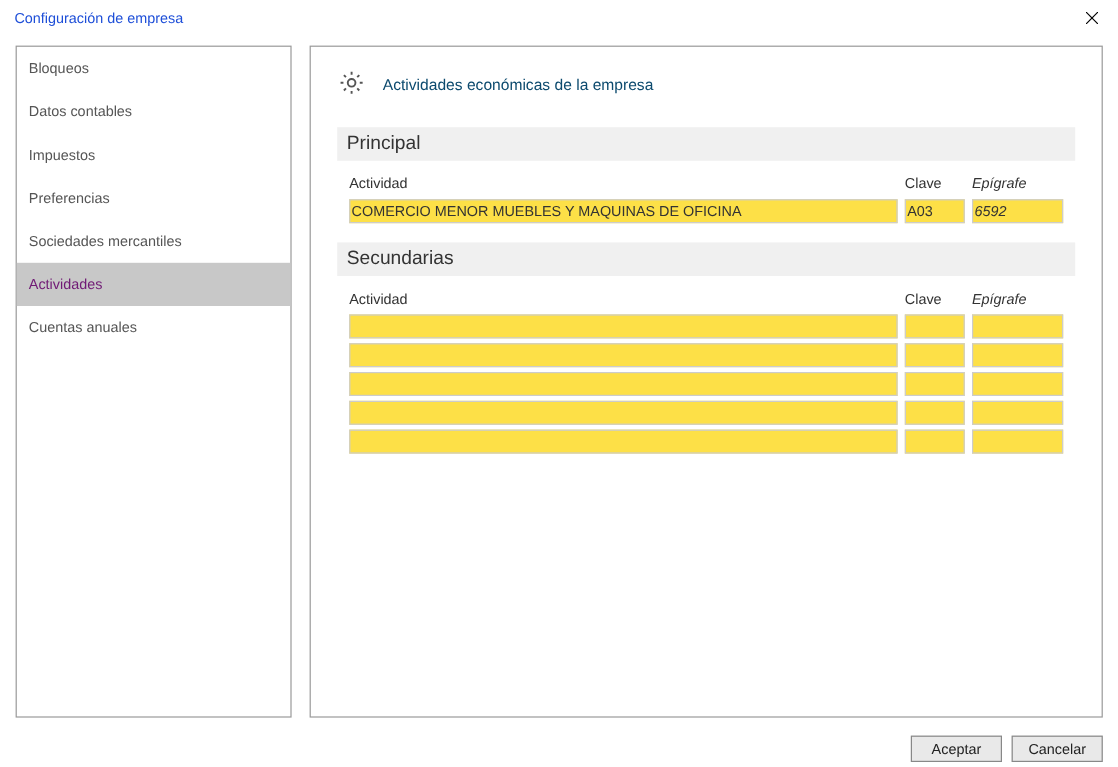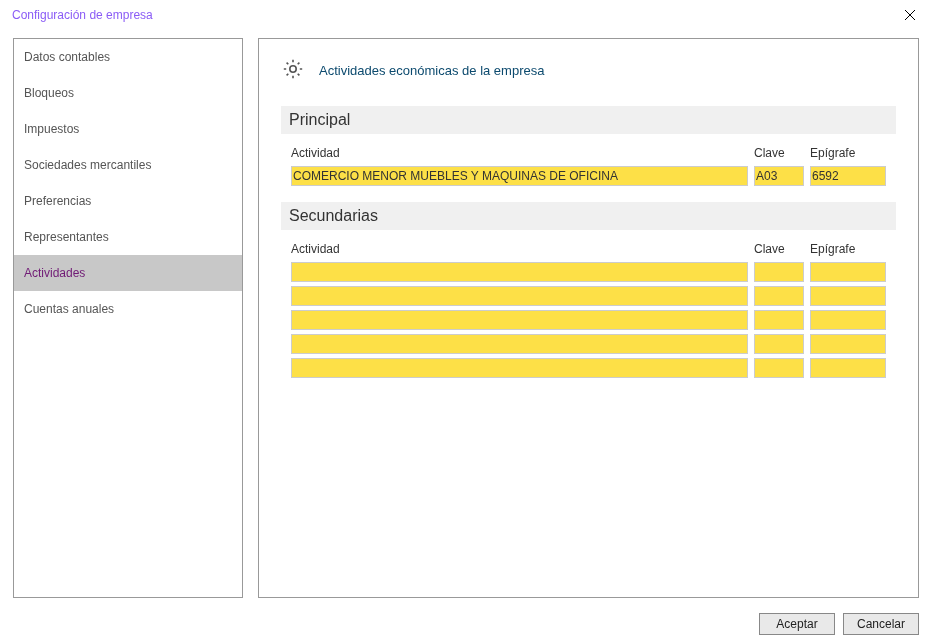--- a/index.html
+++ b/index.html
@@ -15,21 +15,21 @@
     }
     .titlebar {
       display: flex;
       align-items: center;
       justify-content: space-between;
       height: 30px;
       padding: 0 10px;
     }
     .titlebar .title {
       font-size: 12px;
-      color: #8b5cf6;
+      color: #1d4ed8;
       padding-left: 2px;
     }
     .close-icon {
       width: 24px;
       height: 24px;
       display: flex;
       align-items: center;
       justify-content: center;
       cursor: pointer;
     }
@@ -80,21 +80,21 @@
     }
     .columns-header, .data-row {
       display: flex;
       gap: 6px;
       padding: 0 10px;
       margin-bottom: 4px;
     }
     .columns-header { margin-bottom: 4px; align-items: flex-end; }
     .col-actividad { flex: 1; }
     .col-clave { width: 50px; }
-    .col-epigrafe { width: 76px; }
+    .col-epigrafe { width: 76px; font-style: italic; }
     .col-label { font-size: 12px; color: #333; padding: 2px 0; }
     .field {
       border: 1px solid #ccc;
       background: #fde047;
       height: 20px;
       padding: 1px 1px;
       font-size: 12px;
       color: #333;
       overflow: hidden;
       white-space: nowrap;
@@ -132,26 +132,25 @@
   <div class="close-icon">
     <svg viewBox="0 0 10 10">
         <line x1="0" y1="0" x2="10" y2="10" stroke="#000" stroke-width="1"></line>
         <line x1="10" y1="0" x2="0" y2="10" stroke="#000" stroke-width="1"></line>
       </svg>
   </div>
 </div>
 
 <div class="content-area">
   <div class="sidebar">
+    <div class="sidebar-item"><span>Bloqueos</span></div>
     <div class="sidebar-item"><span>Datos contables</span></div>
-    <div class="sidebar-item"><span>Bloqueos</span></div>
     <div class="sidebar-item"><span>Impuestos</span></div>
+    <div class="sidebar-item"><span>Preferencias</span></div>
     <div class="sidebar-item"><span>Sociedades mercantiles</span></div>
-    <div class="sidebar-item"><span>Preferencias</span></div>
-    <div class="sidebar-item"><span>Representantes</span></div>
     <div class="sidebar-item selected"><span>Actividades</span></div>
     <div class="sidebar-item"><span>Cuentas anuales</span></div>
   </div>
 
   <div class="main-panel">
     <div class="panel-header">
       <span class="gear-icon">
         <svg viewBox="0 0 24 24" fill="none" stroke="#555" stroke-width="1.6">
           <circle cx="12" cy="12" r="3.2"></circle>
           <path d="M12 2.8v2.4M12 18.8v2.4M21.2 12h-2.4M5.2 12H2.8M18.4 5.6l-1.7 1.7M7.3 16.7l-1.7 1.7M18.4 18.4l-1.7-1.7M7.3 7.3L5.6 5.6"></path>

